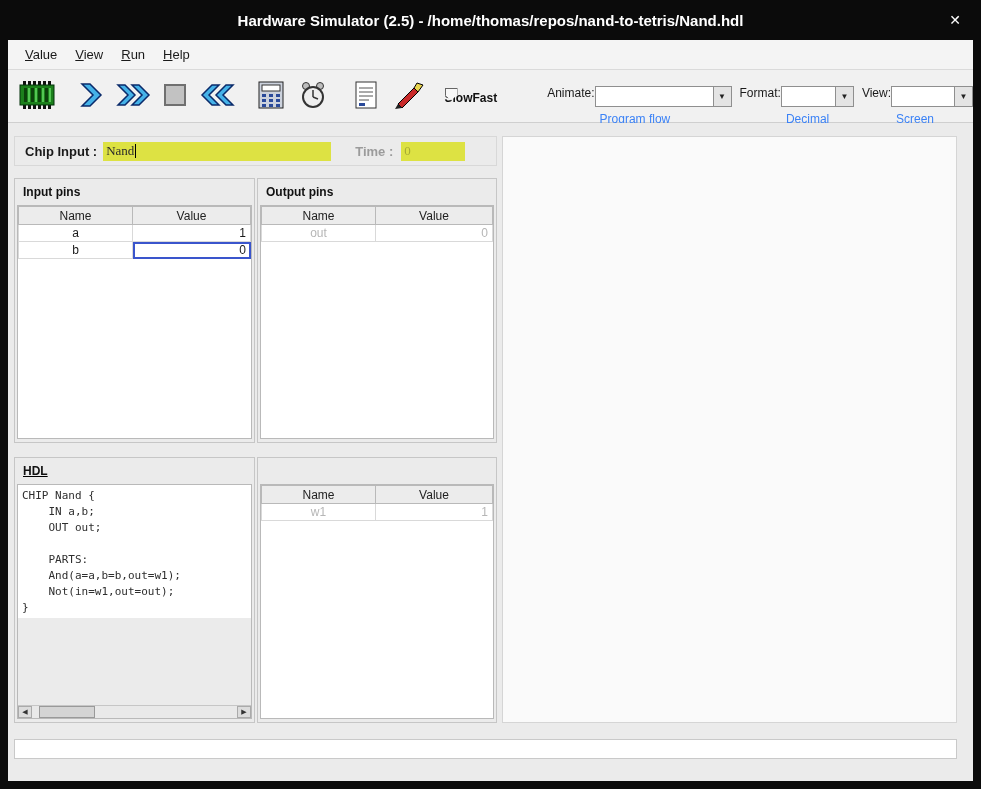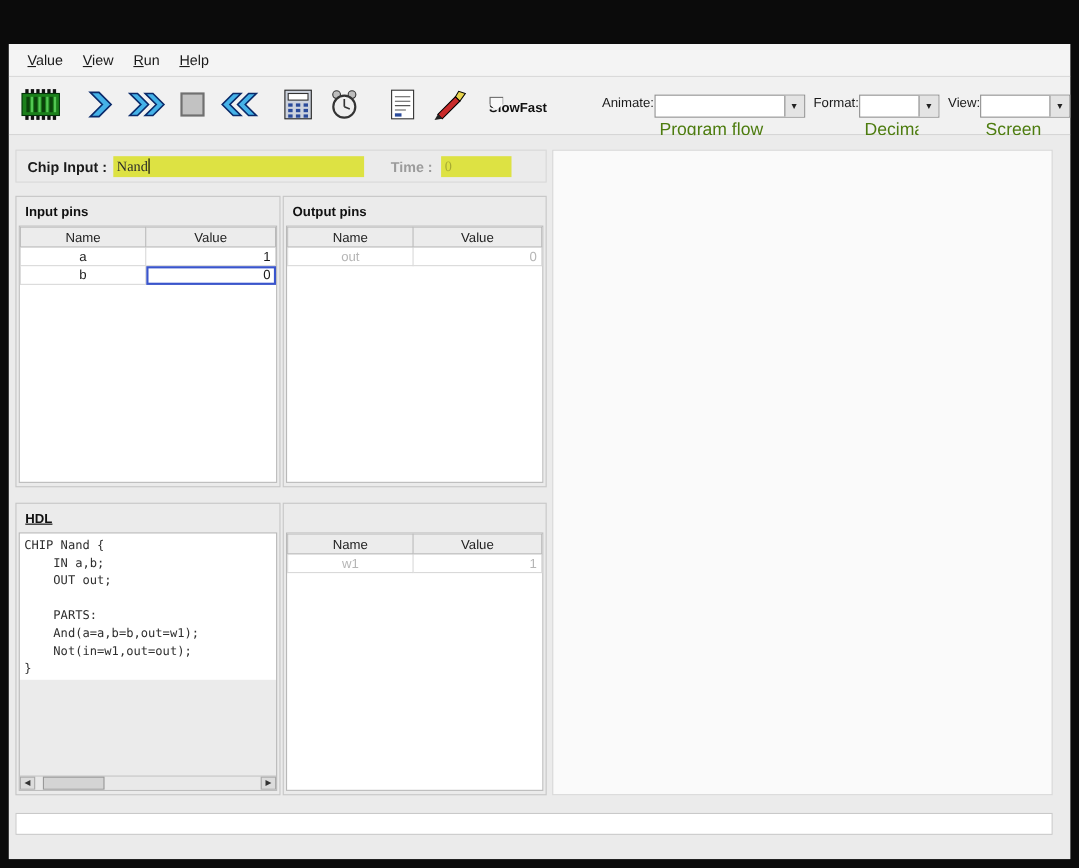--- a/index.html
+++ b/index.html
@@ -31,21 +31,21 @@
   .slider-line { position: absolute; left: 2px; right: 2px; top: 11px; height: 2px; background: #c4c4c4; border-top: 1px solid #8a8a8a; }
   .slider-ticks { position: absolute; left: 2px; right: 2px; top: 13px; height: 4px;
                   background: repeating-linear-gradient(to right, #9a9a9a 0 1px, transparent 1px 20px); }
   .slider-thumb { position: absolute; left: 44%; top: 0; width: 13px; height: 13px; background: #f8f8f8;
                   border: 1px solid #666; clip-path: polygon(0 0, 100% 0, 100% 55%, 50% 100%, 0 55%); }
   .slider-labels { display: flex; justify-content: space-between; font-weight: bold; font-size: 12px; margin-top: 3px; color: #111; }
 
   .combo-group { display: flex; justify-content: center; margin-left: 18px; }
   .combo-label { font-size: 12px; color: #1a1a1a; margin-bottom: 3px; }
   .combo { display: flex; align-items: center; background: #fff; border: 1px solid #8f8f8f; height: 21px; cursor: default; }
-  .combo-value { flex: 1; font-size: 16px; padding: 0 4px; white-space: nowrap; overflow: hidden; color: #4d7c0f; margin-top: 46px; }
+  .combo-value { flex: 1; font-size: 12px; padding: 0 4px; white-space: nowrap; overflow: hidden; color: #3b82f6; margin-top: 46px; }
   .combo-arrow { width: 18px; height: 100%; background: #e4e4e4; border-left: 1px solid #8f8f8f;
                  display: flex; align-items: center; justify-content: center; font-size: 8px; color: #222; }
   .w-animate { width: 137px; } .w-format { width: 73px; } .w-view { width: 82px; }
 
   
   .content { position: absolute; left: 0; top: 83px; right: 0; bottom: 0; background: #ebebeb; }
 
   .chip-header { position: absolute; left: 6px; top: 13px; width: 483px; height: 30px;
                  border: 1px solid #d8d8d8; display: flex; align-items: center; }
   .chip-label { font-size: 13px; font-weight: bold; color: #1a1a1a; margin-left: 10px; }
@@ -81,20 +81,24 @@
   .hs-thumb { width: 56px; background: #d4d4d4; border: 1px solid #999; margin-left: 7px; }
   .hs-spacer { flex: 1; }
 
   .message-bar { position: absolute; left: 6px; top: 616px; width: 943px; height: 20px; background: #fff; border: 1px solid #c9c9c9; }
 </style>
 </head>
 <body>
 
 <div class="screen">
 
+  <div class="titlebar">
+    <span class="title">Hardware Simulator (2.5) - /home/thomas/repos/nand-to-tetris/Nand.hdl</span>
+    <span class="close">✕</span>
+  </div>
 
   <div class="winbody">
 
     <div class="menubar">
       <span class="menu-item">Value</span>
       <span class="menu-item">View</span>
       <span class="menu-item">Run</span>
       <span class="menu-item">Help</span>
     </div>
 

